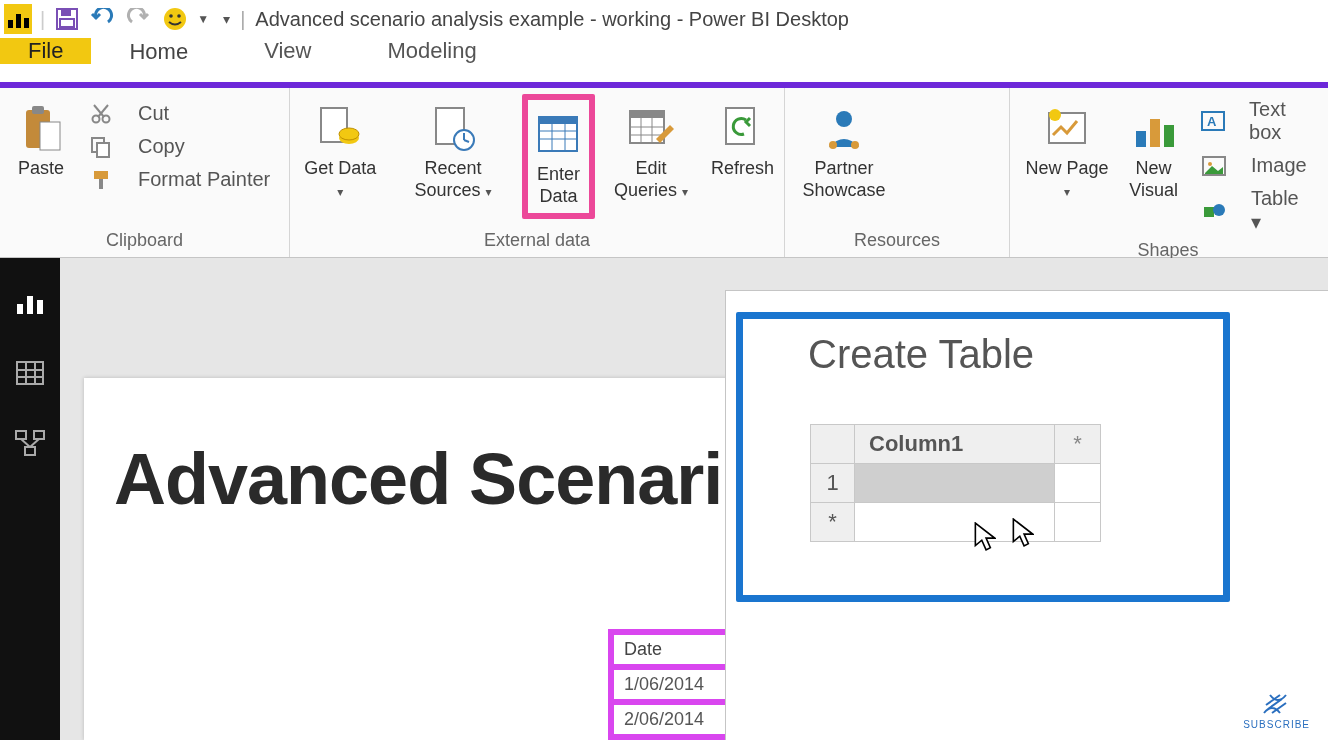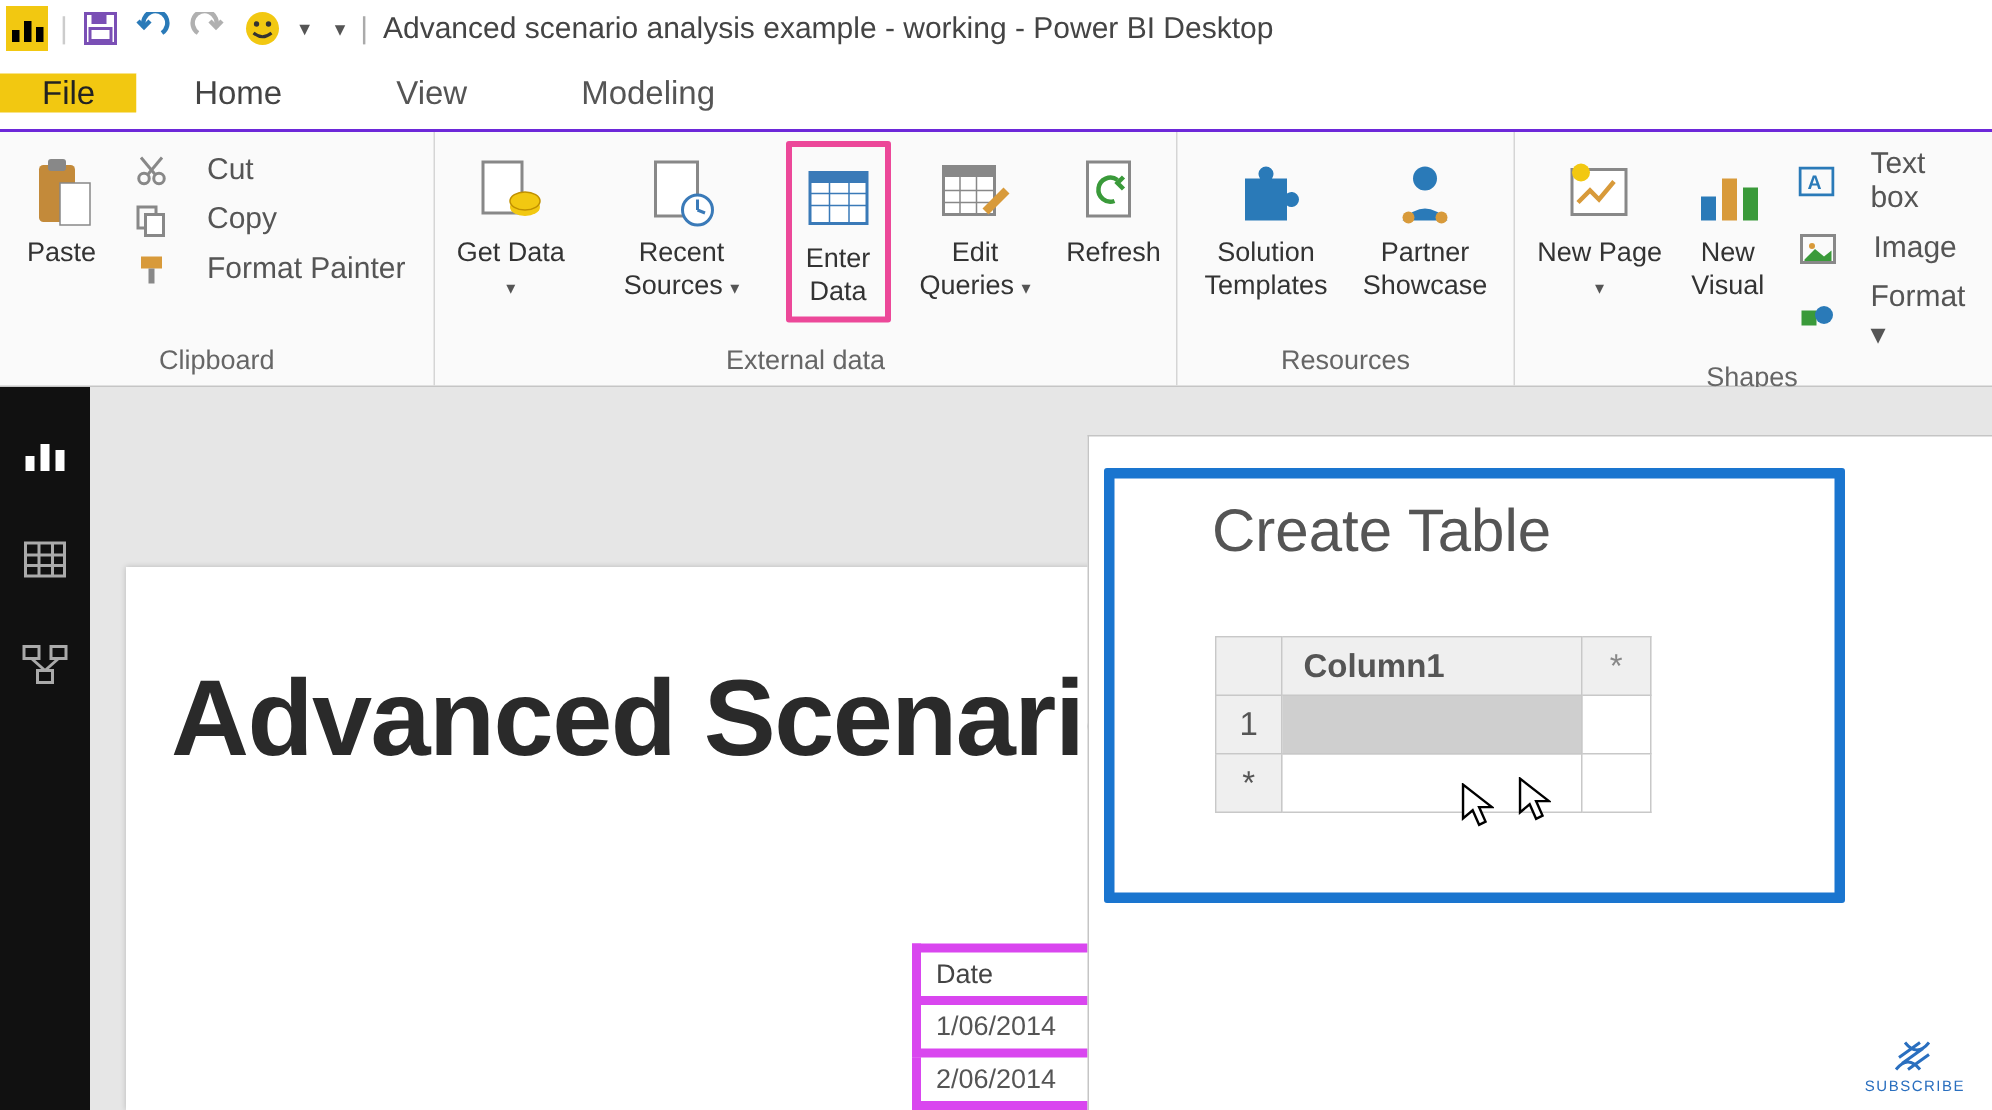--- a/index.html
+++ b/index.html
@@ -10,21 +10,21 @@
     height: 38px; background: #fff; display: flex; align-items: center;
     font-size: 20px; color: #444; padding-left: 4px; gap: 4px;
   }
   .titlebar .sep { color: #aaa; margin: 0 6px; }
   .qat { display: flex; align-items: center; gap: 8px; }
   .qat-icon { width: 28px; height: 28px; display: flex; align-items: center; justify-content: center; }
   .app-logo { width: 30px; height: 30px; background: #f2c811; display: flex; align-items: flex-end; justify-content: center; gap: 3px; padding-bottom: 6px; }
   .app-logo span { display: inline-block; width: 5px; background: #000; }
 
   
-  .tabs { height: 50px; background: #fff; display: flex; align-items: center; border-bottom: 2px solid #6d28d9; }
+  .tabs { height: 50px; background: #fff; display: flex; align-items: flex-start; border-bottom: 6px solid #6d28d9; }
   .tab {
     display: flex; align-items: center; padding: 0 38px; font-size: 22px; color: #444;
   }
   .tab.file { background: #f2c811; color: #222; padding: 0 28px; }
   .tab.active { background: #fff; border-bottom: 2px solid #fff; position: relative; top: 1px; }
   .tab:not(.file):not(.active) { color: #555; }
 
   
   .ribbon { height: 170px; background: #fafafa; border-bottom: 1px solid #c5c5c5; display: flex; }
   .ribbon-group { display: flex; flex-direction: column; border-right: 1px solid #d5d5d5; }
@@ -34,21 +34,21 @@
   .big-btn {
     display: flex; flex-direction: column; align-items: center; justify-content: flex-start;
     padding: 6px 8px; min-width: 70px; text-align: center; font-size: 18px; color: #333; line-height: 1.2;
   }
   .big-btn .icon-slot { height: 58px; display: flex; align-items: center; justify-content: center; }
   .big-btn .drop { font-size: 12px; color: #555; }
   .small-btns { display: flex; flex-direction: column; gap: 6px; padding-left: 6px; padding-top: 6px; }
   .small-btn { display: flex; align-items: center; gap: 24px; font-size: 20px; color: #555; padding: 2px 6px; }
   .sm-icon { width: 26px; height: 22px; display: flex; align-items: center; justify-content: center; }
 
-  .enter-data-highlight { border: 4px solid #ec4899; border-radius: 2px; justify-content: space-between; }
+  .enter-data-highlight { border: 6px solid #ec4899; border-radius: 2px; justify-content: space-between; }
 
   
   .workspace { position: absolute; top: 258px; left: 0; right: 0; bottom: 0; display: flex; }
   .left-rail { width: 60px; background: #111; display: flex; flex-direction: column; align-items: center; padding-top: 30px; gap: 40px; }
   .rail-icon { width: 36px; height: 30px; display: flex; align-items: center; justify-content: center; }
 
   .canvas-area { flex: 1; background: #e6e6e6; position: relative; }
   .report {
     position: absolute; left: 24px; top: 120px; right: 0; bottom: 0;
     background: #fff; box-shadow: 0 0 4px rgba(0,0,0,0.2);
@@ -264,28 +264,20 @@
         <span>Refresh</span>
       </div>
     </div>
     <div class="ribbon-group-label">External data</div>
   </div>
 
   <div class="ribbon-group" style="width:225px">
     <div class="ribbon-group-inner">
       <div class="big-btn">
         <div class="icon-slot">
-          <svg width="48" height="48">
-              <path d="M10 14 h10 a5 5 0 1 1 8 0 h10 v10 a5 5 0 1 1 0 8 v10 h-28 z" fill="#2a7ab8"></path>
-            </svg>
-        </div>
-        <span style="display:block;width:90px">Solution Templates</span>
-      </div>
-      <div class="big-btn">
-        <div class="icon-slot">
           <svg width="42" height="48">
               <circle cx="21" cy="14" r="8" fill="#2a7ab8"></circle>
               <path d="M6 42 Q21 26 36 42 Z" fill="#2a7ab8"></path>
               <circle cx="10" cy="40" r="4" fill="#d89a3a"></circle>
               <circle cx="32" cy="40" r="4" fill="#d89a3a"></circle>
             </svg>
         </div>
         <span style="display:block;width:90px">Partner Showcase</span>
       </div>
     </div>
@@ -334,21 +326,21 @@
           </span>
           <span>Image</span>
         </div>
         <div class="small-btn">
           <span class="sm-icon">
             <svg width="24" height="20">
                 <rect x="2" y="6" width="10" height="10" fill="#3a9a3a"></rect>
                 <circle cx="17" cy="9" r="6" fill="#2a7ab8"></circle>
               </svg>
           </span>
-          <span><span>Format</span> <span class="drop">▾</span></span>
+          <span><span>Table</span> <span class="drop">▾</span></span>
         </div>
       </div>
     </div>
     <div class="ribbon-group-label">Shapes</div>
   </div>
 </div>
 
 <div class="workspace">
   <div class="left-rail">
     <div class="rail-icon">

